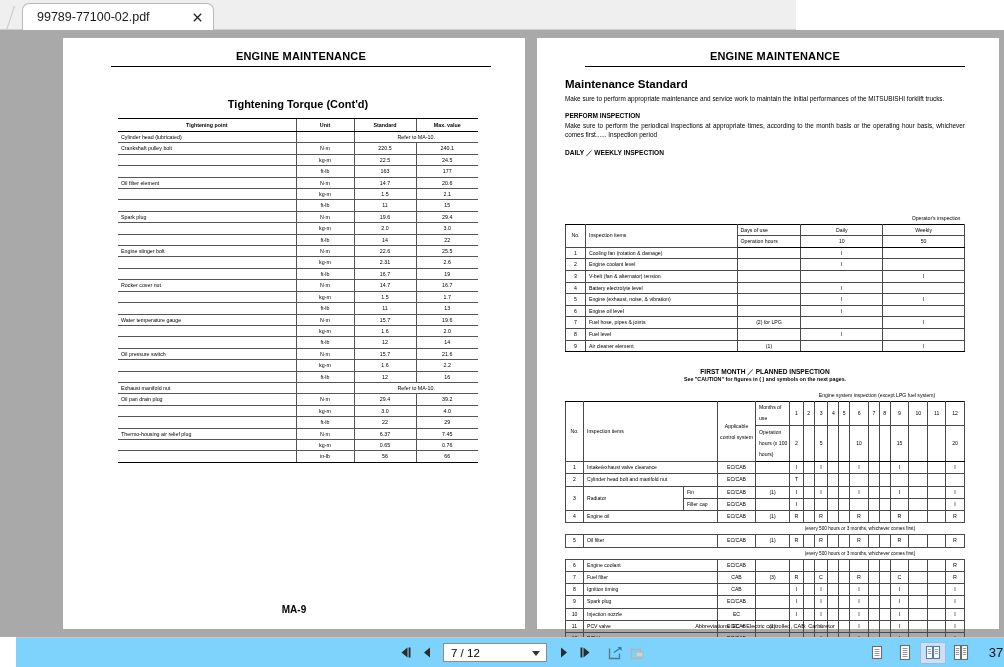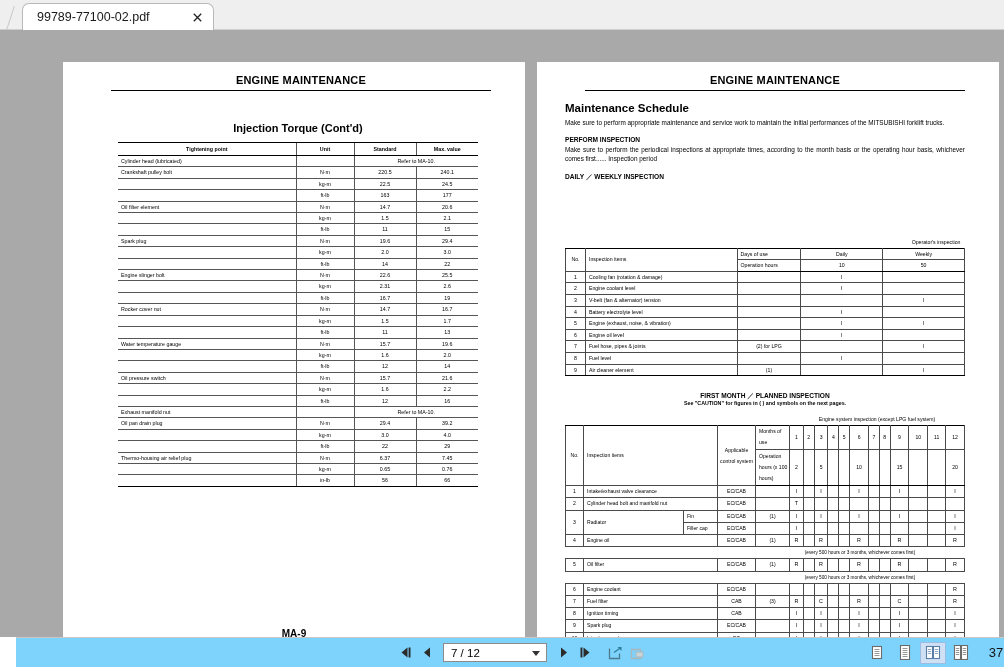--- a/index.html
+++ b/index.html
@@ -7,21 +7,21 @@
     margin: 0; padding: 0;
     width: 1004px; height: 667px;
     overflow: hidden;
     font-family: "Liberation Sans", sans-serif;
     background: #ffffff;
   }
   #app { position: relative; width: 1004px; height: 667px; }
 
   
   .tabbar {
-    position: absolute; left: 0; top: 0; width: 1004px; height: 30px;
+    position: absolute; left: 0; top: 0; width: 796px; height: 30px;
     background: #efefef;
     border-bottom: 1px solid #cfcfcf;
   }
   .tab {
     position: absolute; left: 22px; top: 3px;
     width: 192px; height: 27px;
     background: #ffffff;
     border: 1px solid #b9b9b9;
     border-bottom: none;
     border-radius: 7px 7px 0 0;
@@ -47,21 +47,20 @@
   
   .viewer {
     position: absolute; left: 0; top: 30px;
     width: 1004px; height: 607px;
     background: #a9a9a9;
   }
   .page {
     position: absolute; top: 8px;
     background: #ffffff;
     height: 591px;
-    margin-top: 24px;
   }
   .page-left  { left: 63px;  width: 462px; }
   .page-right { left: 537px; width: 462px; }
 
   .page-inner { position: relative; width: 100%; height: 100%; }
 
   
   .doc-header {
     position: absolute; left: 48px; right: 34px; top: 12px;
     font-size: 11px; font-weight: bold; color: #000;
@@ -192,21 +191,21 @@
   </div>
 
   <div class="viewer">
 
     <div class="page page-left">
       <div class="page-inner">
         <div class="doc-header">ENGINE MAINTENANCE</div>
         <div class="doc-rule"></div>
 
         <div class="tq-wrap">
-          <div class="tq-title">Injection Torque (Cont'd)</div>
+          <div class="tq-title">Tightening Torque (Cont'd)</div>
           <table class="tq">
             <thead>
               <tr>
                 <td>Tightening point</td>
                 <td class="vline" style="width:58px">Unit</td>
                 <td class="vline" style="width:62px">Standard</td>
                 <td class="vline" style="width:62px">Max. value</td>
               </tr>
             </thead>
             <tbody id="tq-body">
@@ -389,21 +388,21 @@
         <div class="doc-footer">MA-9</div>
       </div>
     </div>
 
     <div class="page page-right">
       <div class="page-inner">
         <div class="doc-header">ENGINE MAINTENANCE</div>
         <div class="doc-rule"></div>
 
         <div style="position:absolute;left:28px;top:40px;width:400px;">
-          <div class="sec-title">Maintenance Schedule</div>
+          <div class="sec-title">Maintenance Standard</div>
           <div class="body-text" style="margin-top:4px;">Make sure to perform appropriate maintenance and service work to maintain the initial performances of the MITSUBISHI forklift trucks.</div>
           <div class="sub-head" style="margin-top:9px;">PERFORM INSPECTION</div>
           <div class="body-text justify" style="margin-top:2px;">Make sure to perform the periodical inspections at appropriate times, according to the month basis or the operating hour basis, whichever comes first...... Inspection period</div>
           <div class="sub-head" style="margin-top:10px;">DAILY ／ WEEKLY INSPECTION</div>
         </div>
 
         <div class="dw-wrap">
           <table class="dw">
             <tbody>
               <tr>

